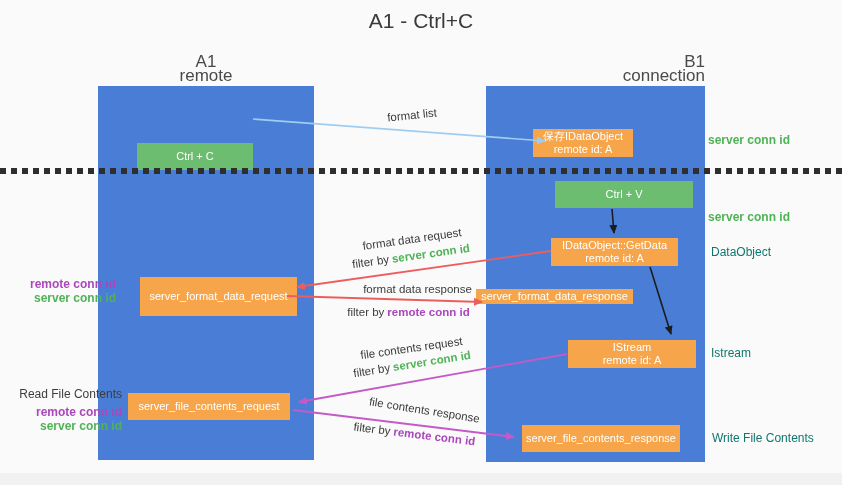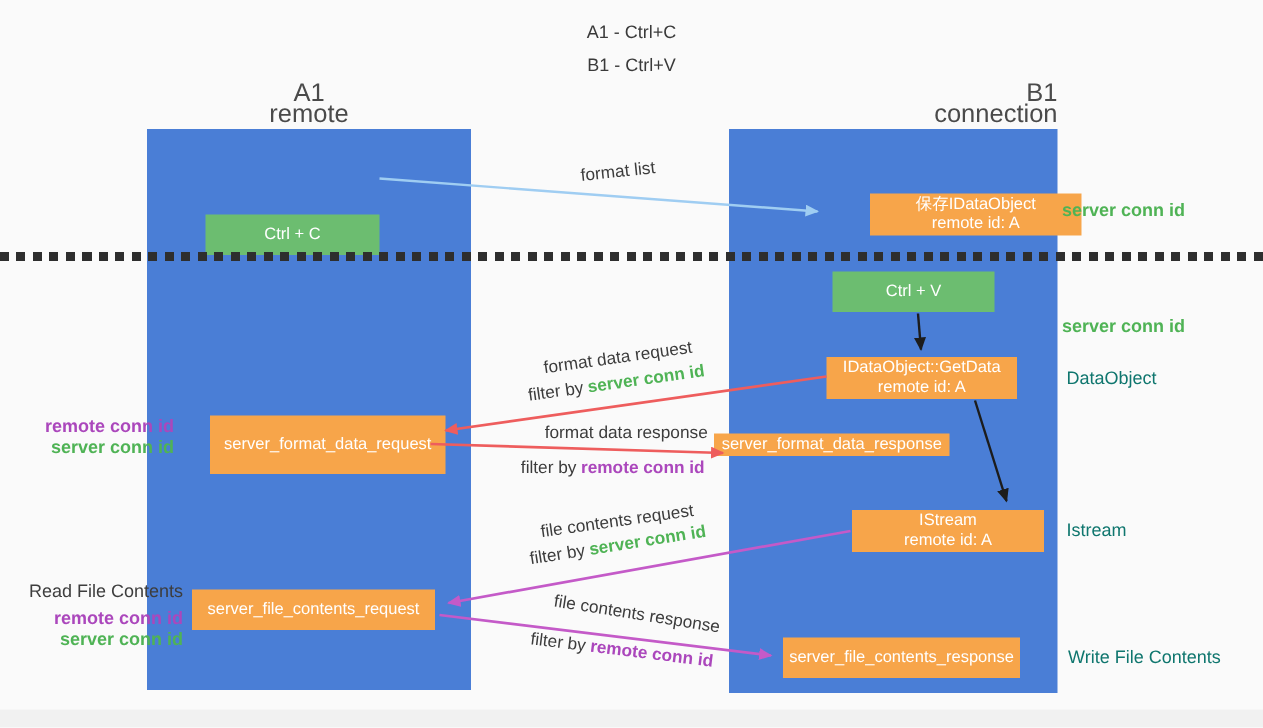--- a/index.html
+++ b/index.html
@@ -1,21 +1,21 @@
 <!DOCTYPE html>
 <html><head>
 <meta charset="utf-8">
 <style>
   * { box-sizing: border-box; }
   html,body { margin:0; padding:0; }
   body { font-family:"Liberation Sans", sans-serif; background:#fafafa; }
   .stage { position:relative; width:842px; height:485px; background:#fafafa; overflow:hidden; }
 
   .title { position:absolute; left:0; right:0; top:10px; text-align:center;
-           font-size:12px; color:#3a3a3a; line-height:22px; z-index:6; }
+           font-size:21px; color:#3a3a3a; line-height:22px; z-index:6; }
 
   .colhead { position:absolute; top:55px; text-align:center; font-size:17px;
              color:#4a4a4a; line-height:14px; z-index:6; }
 
   .col { position:absolute; background:#4a7ed6; z-index:1; }
 
   .dashline { position:absolute; left:0; top:168px; width:842px; height:6px;
               background:repeating-linear-gradient(90deg,#2e2e2e 0 6px,transparent 6px 11px);
               z-index:7; }
 
@@ -46,21 +46,20 @@
   .footer { position:absolute; left:0; top:473px; width:842px; height:12px;
             background:#f1f1f1; z-index:2; }
 </style>
 </head>
 <body>
 
 <div class="stage">
 
   <div class="title">
     <div>A1 - Ctrl+C</div>
-    <div>B1 - Ctrl+V</div>
   </div>
 
   <div class="colhead" style="left:98px; width:216px;">
     <div>A1</div>
     <div>remote</div>
   </div>
   <div class="colhead" style="left:486px; width:219px;text-align:right;">
     <div>B1</div>
     <div>connection</div>
   </div>
@@ -91,26 +90,26 @@
     <path d="M551,251 L297,287" stroke="#ee5d5d" stroke-width="1.8" fill="none" marker-end="url(#m-red)"></path>
     <path d="M287,296 L482,302" stroke="#ee5d5d" stroke-width="1.8" fill="none" marker-end="url(#m-red)"></path>
     <path d="M567,354 L299,402" stroke="#c45ac8" stroke-width="1.8" fill="none" marker-end="url(#m-magenta)"></path>
     <path d="M293,410 L514,437" stroke="#c45ac8" stroke-width="1.8" fill="none" marker-end="url(#m-magenta)"></path>
   </svg>
 
   <div class="box greenbox" style="left:137px; top:108px; width:116px; height:27px;margin-top:35px;">
     <div>Ctrl + C</div>
   </div>
 
-  <div class="box orangebox" style="left:580px; top:129px; width:141px; height:28px;">
+  <div class="box orangebox" style="left:533px; top:129px; width:100px; height:28px;">
     <div>保存IDataObject</div>
     <div>remote id: A</div>
   </div>
 
-  <div class="box greenbox" style="left:555px; top:181px; width:108px; height:27px;">
+  <div class="box greenbox" style="left:555px; top:181px; width:138px; height:27px;">
     <div>Ctrl + V</div>
   </div>
 
   <div class="box orangebox" style="left:551px; top:238px; width:127px; height:28px;">
     <div>IDataObject::GetData</div>
     <div>remote id: A</div>
   </div>
 
   <div class="box orangebox" style="left:140px; top:277px; width:157px; height:39px;">
     <div>server_format_data_request</div>

